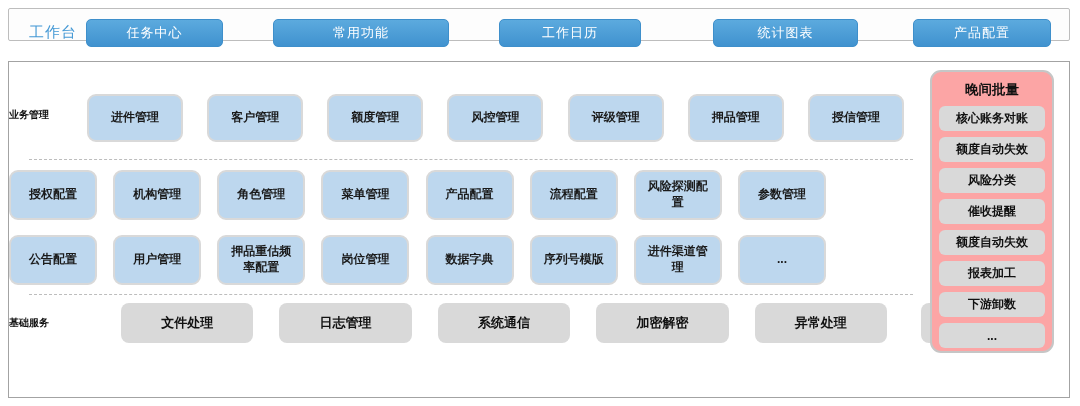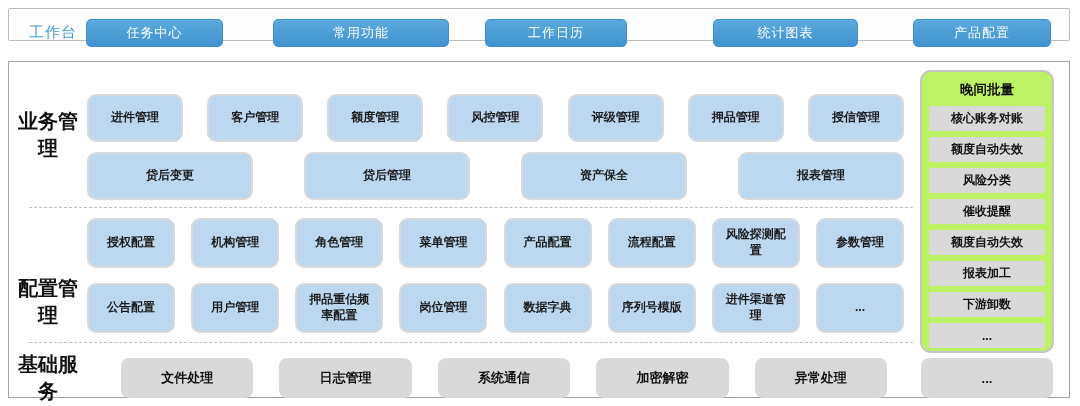--- a/index.html
+++ b/index.html
@@ -7,30 +7,30 @@
 
   
   .topbar { position:absolute; left:8px; top:8px; width:1062px; height:33px;
             background:#fdfdfd; border:1px solid #bdbdbd; border-radius:2px; }
   .wb-label { position:absolute; left:20px; top:14px; font-size:15px; color:#4599d5; letter-spacing:1px; }
   .wb-btn { position:absolute; top:10px; height:28px; border:1px solid #3e8fcb; border-radius:5px;
             background:linear-gradient(#5caade,#4092cf); color:#ffffff; font-size:13px;
             font-family:inherit; text-align:center; cursor:pointer; letter-spacing:1px; }
   .b1 { left:77px;  width:137px; }
   .b2 { left:264px; width:176px; }
-  .b3 { left:476px; width:142px;text-align:center; }
+  .b3 { left:490px; width:142px;text-align:center; }
   .b4 { left:704px; width:145px; }
   .b5 { left:904px; width:138px; }
 
   
   .main { position:absolute; left:8px; top:61px; width:1062px; height:337px;
           background:#ffffff; border:1px solid #a3a3a3; }
 
   .sec { display:flex; }
-  .sec-label { width:78px; flex:none; text-align:center; font-weight:bold; font-size:20px; color:#111111; }
+  .sec-label { width:78px; flex:none; text-align:left; font-weight:bold; font-size:10px; color:#111111; }
   .sec-business { margin-top:32px; }
   .sec-business .sec-label { padding-top:14px; }
   .sec-config .sec-label { padding-top:57px; }
   .sec-base { margin-top:8px; align-items:center; }
 
   .rows { width:817px; display:flex; flex-direction:column; }
   .row { display:flex; justify-content:space-between; }
   .row-b1 { margin-bottom:10px; }
   .row-c1 { margin-bottom:15px; }
 
@@ -45,24 +45,24 @@
   .divider.d2 { margin-top:9px; }
   .sec-config { margin-top:10px; }
 
   .base-boxes { width:800px; display:flex; gap:26px;padding-left:34px; }
   .gray-box { background:#d9d9d9; border-radius:8px; height:40px; flex:1;
               display:flex; align-items:center; justify-content:center;
               font-weight:bold; font-size:13px; color:#111111; }
   .base-more { flex:none; width:132px; margin-left:auto; margin-right:16px; }
 
   
-  .night { position:absolute; top:8px; right:15px; width:134px; height:283px;
-           background:#bef264; border:2px solid #c6c6c6; border-radius:11px; padding:7px 7px 0 7px; }
+  .night { position:absolute; top:8px; right:15px; width:124px; height:283px;
+           background:#fca5a5; border:2px solid #c6c6c6; border-radius:11px; padding:7px 7px 0 7px; }
   .night-title { text-align:center; font-weight:bold; font-size:13.5px; color:#111111; padding:2px 0 7px 0; }
-  .night-item { height:25px; background:#d9d9d9; border-radius:1px; margin-bottom:6px;
+  .night-item { height:25px; background:#d9d9d9; border-radius:6px; margin-bottom:6px;
                 display:flex; align-items:center; justify-content:center;
                 font-weight:bold; font-size:12px; color:#111111; }
 </style>
 </head>
 <body>
 
 <div class="topbar">
   <span class="wb-label">工作台</span>
   <button class="wb-btn b1">任务中心</button>
   <button class="wb-btn b2">常用功能</button>
@@ -78,33 +78,26 @@
     <div class="rows">
       <div class="row row-b1">
         <div class="box">进件管理</div>
         <div class="box">客户管理</div>
         <div class="box">额度管理</div>
         <div class="box">风控管理</div>
         <div class="box">评级管理</div>
         <div class="box">押品管理</div>
         <div class="box">授信管理</div>
       </div>
-      <div class="row row-b2">
-        <div class="box">贷后变更</div>
-        <div class="box">贷后管理</div>
-        <div class="box">资产保全</div>
-        <div class="box">报表管理</div>
-      </div>
     </div>
   </div>
 
   <div class="divider"></div>
 
   <div class="sec sec-config">
-    <div class="sec-label">配置管理</div>
     <div class="rows">
       <div class="row row-c1">
         <div class="box">授权配置</div>
         <div class="box">机构管理</div>
         <div class="box">角色管理</div>
         <div class="box">菜单管理</div>
         <div class="box">产品配置</div>
         <div class="box">流程配置</div>
         <div class="box">风险探测配置</div>
         <div class="box">参数管理</div>

